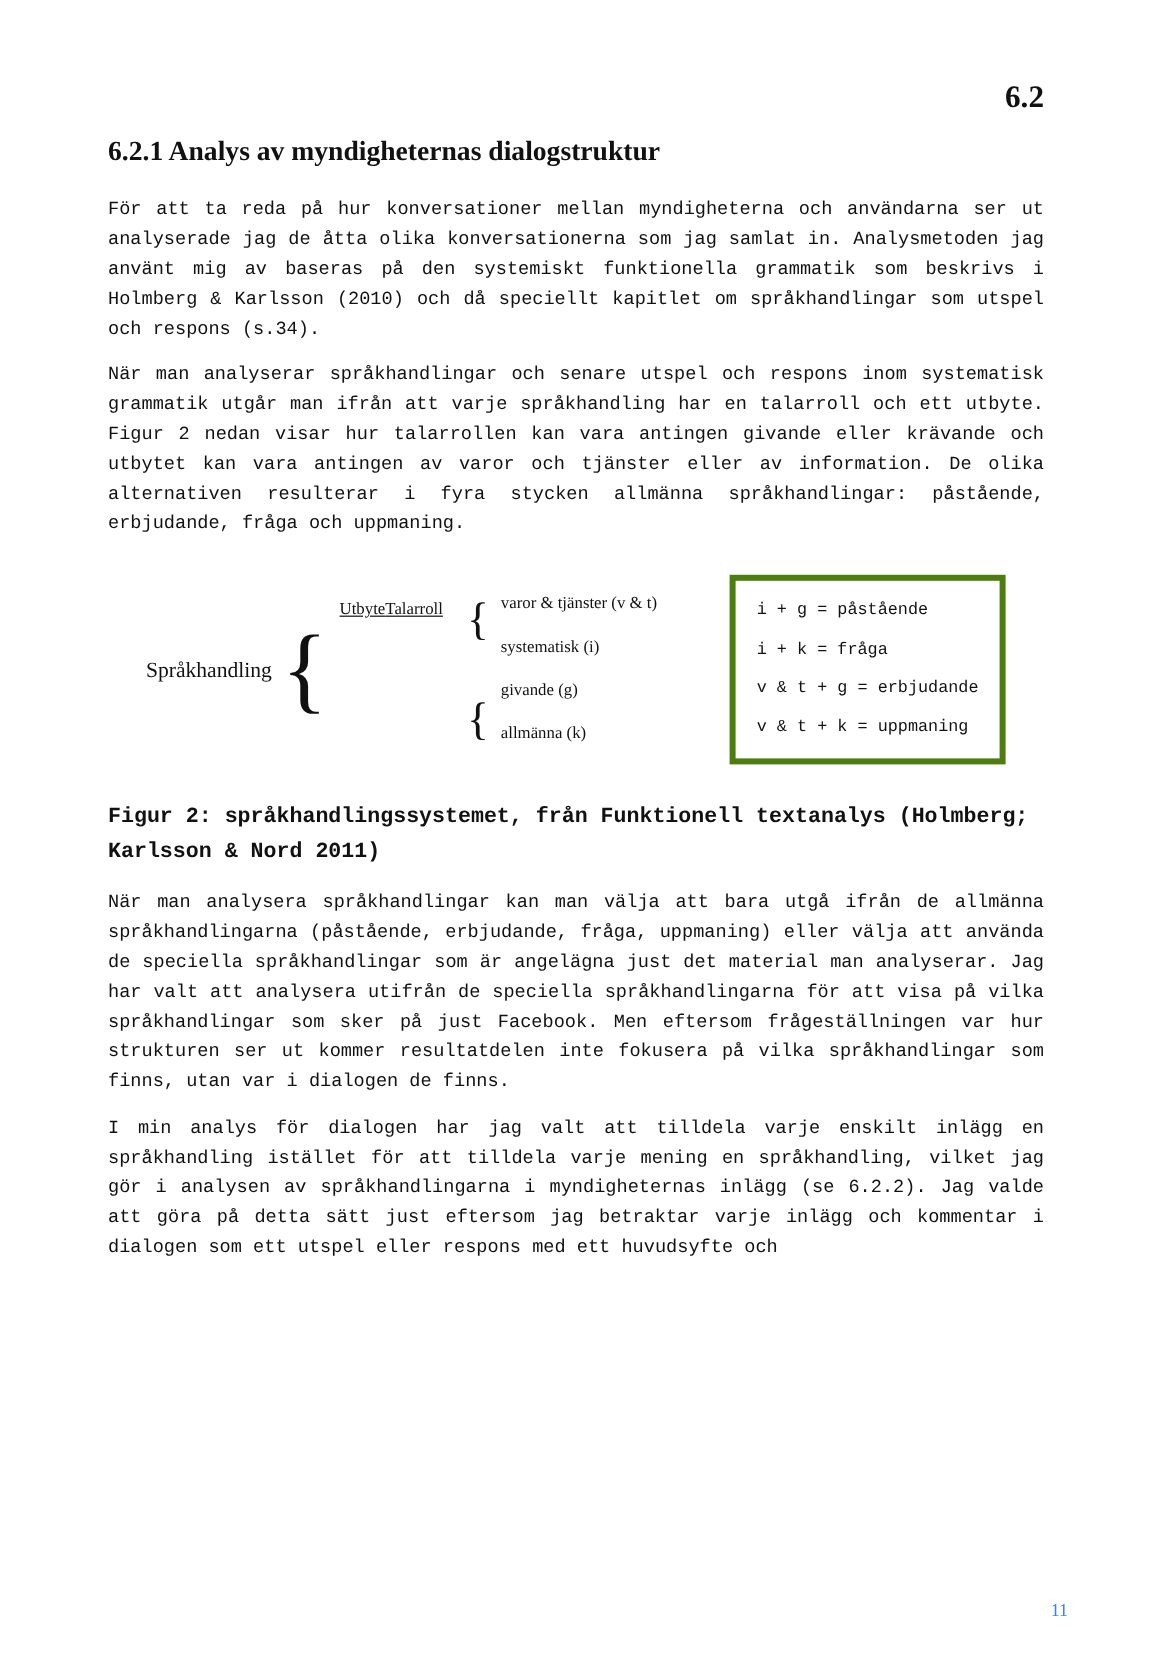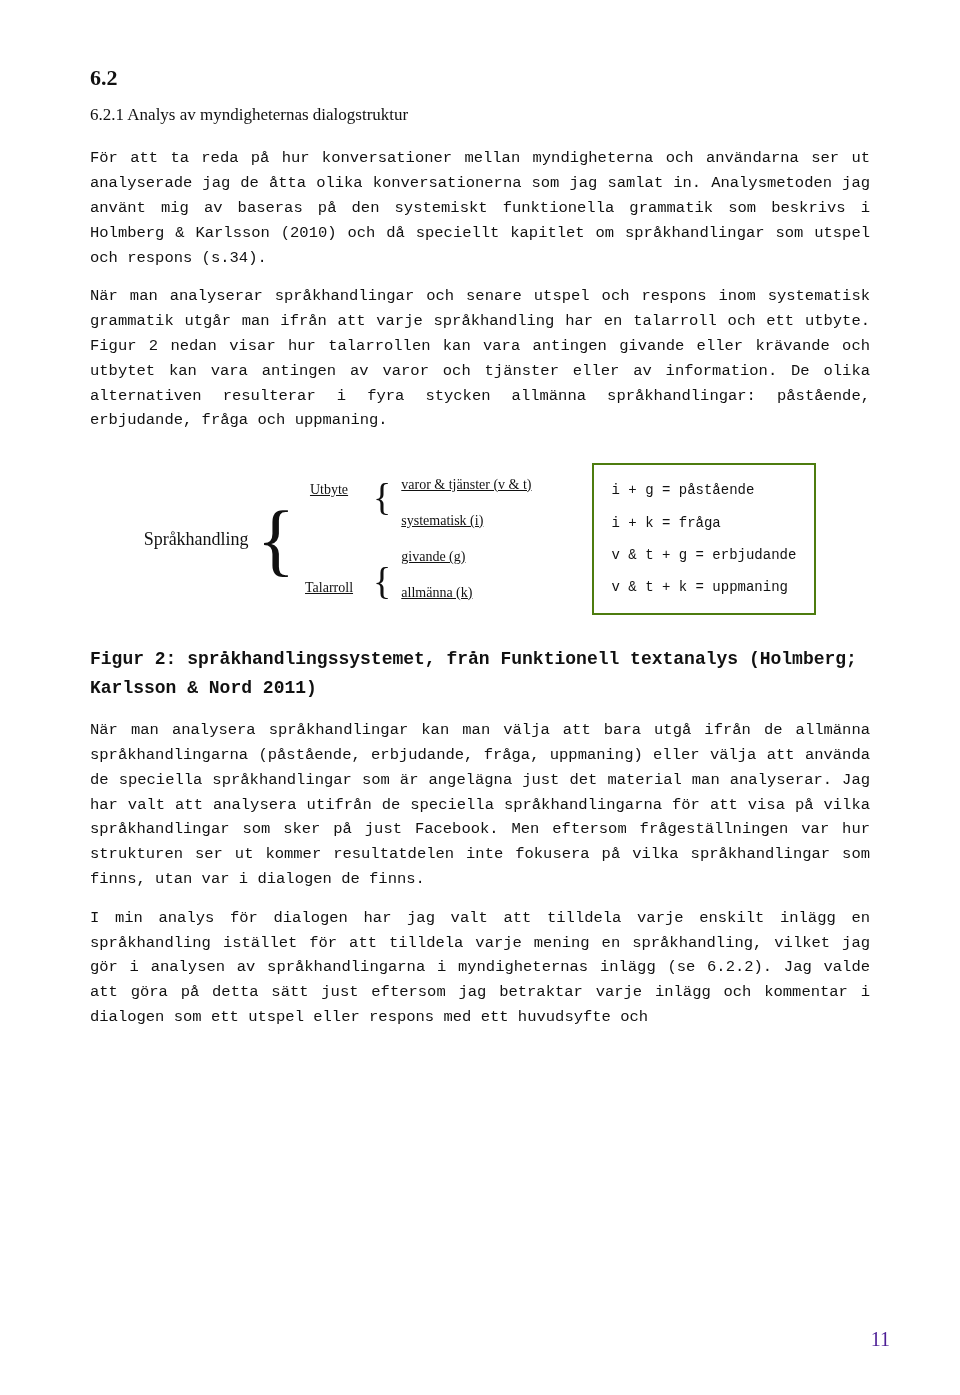--- a/index.html
+++ b/index.html
@@ -7,28 +7,29 @@
       background: #fff;
       font-family: Georgia, 'Times New Roman', serif;
       font-size: 15.5px;
       line-height: 1.6;
       color: #111;
       padding: 60px 90px 60px 90px;
       max-width: 960px;
       margin: 0 auto;
     }
     h1.section-title {
-      font-size: 22px;
+      font-size: 26px;
       font-weight: bold;
       margin-bottom: 6px;
       margin-top: 0;
+      text-align: right;
     }
     h2.subsection-title {
-      font-size: 17px;
-      font-weight: normal;
+      font-size: 23px;
+      font-weight: bold;
       margin-bottom: 12px;
       margin-top: 0;
     }
     p {
       margin-bottom: 14px;
       text-align: justify;
       font-family: Liberation Mono, monospace;
     }
     .diagram-container {
       display: flex;
@@ -52,21 +53,21 @@
     .big-brace {
       font-size: 80px;
       line-height: 1;
       font-weight: 100;
       color: #111;
       margin-right: 10px;
       font-family: 'Times New Roman', serif;
     }
     .utbyte-talarroll {
       display: flex;
-      flex-direction: column;
+      flex-direction: row;
       justify-content: space-between;
       height: 120px;
       margin-right: 20px;
     }
     .ut-label {
       font-size: 14px;
       text-decoration: underline;
       text-align: center;
     }
     .small-brace-col {
@@ -81,28 +82,27 @@
       font-family: 'Times New Roman', serif;
       line-height: 1;
       color: #111;
     }
     .items-col {
       display: flex;
       flex-direction: column;
       justify-content: space-between;
       height: 130px;
       margin-right: 30px;
-      text-decoration: underline;
     }
     .item-label {
       font-size: 14px;
       white-space: nowrap;
     }
     .diagram-right {
-      border: 2px solid #4d7c0f;
+      border: 5px solid #4d7c0f;
       padding: 14px 18px;
       display: flex;
       flex-direction: column;
       gap: 10px;
       font-size: 14px;
     }
     .diagram-right p {
       margin: 0;
       text-align: left;
     }
@@ -111,22 +111,22 @@
       margin-bottom: 16px;
       text-align: left;
     }
     .figure-caption strong {
       font-weight: bold;
     }
     .page-number {
       position: fixed;
       bottom: 40px;
       right: 70px;
-      font-size: 20px;
-      color: #4c1d95;
+      font-size: 15px;
+      color: #3b82f6;
     }
     .section-heading-block {
       margin-bottom: 18px;
     }
   </style>
 </head>
 <body>
 
 <div class="section-heading-block">
   <h1 class="section-title">6.2</h1>

